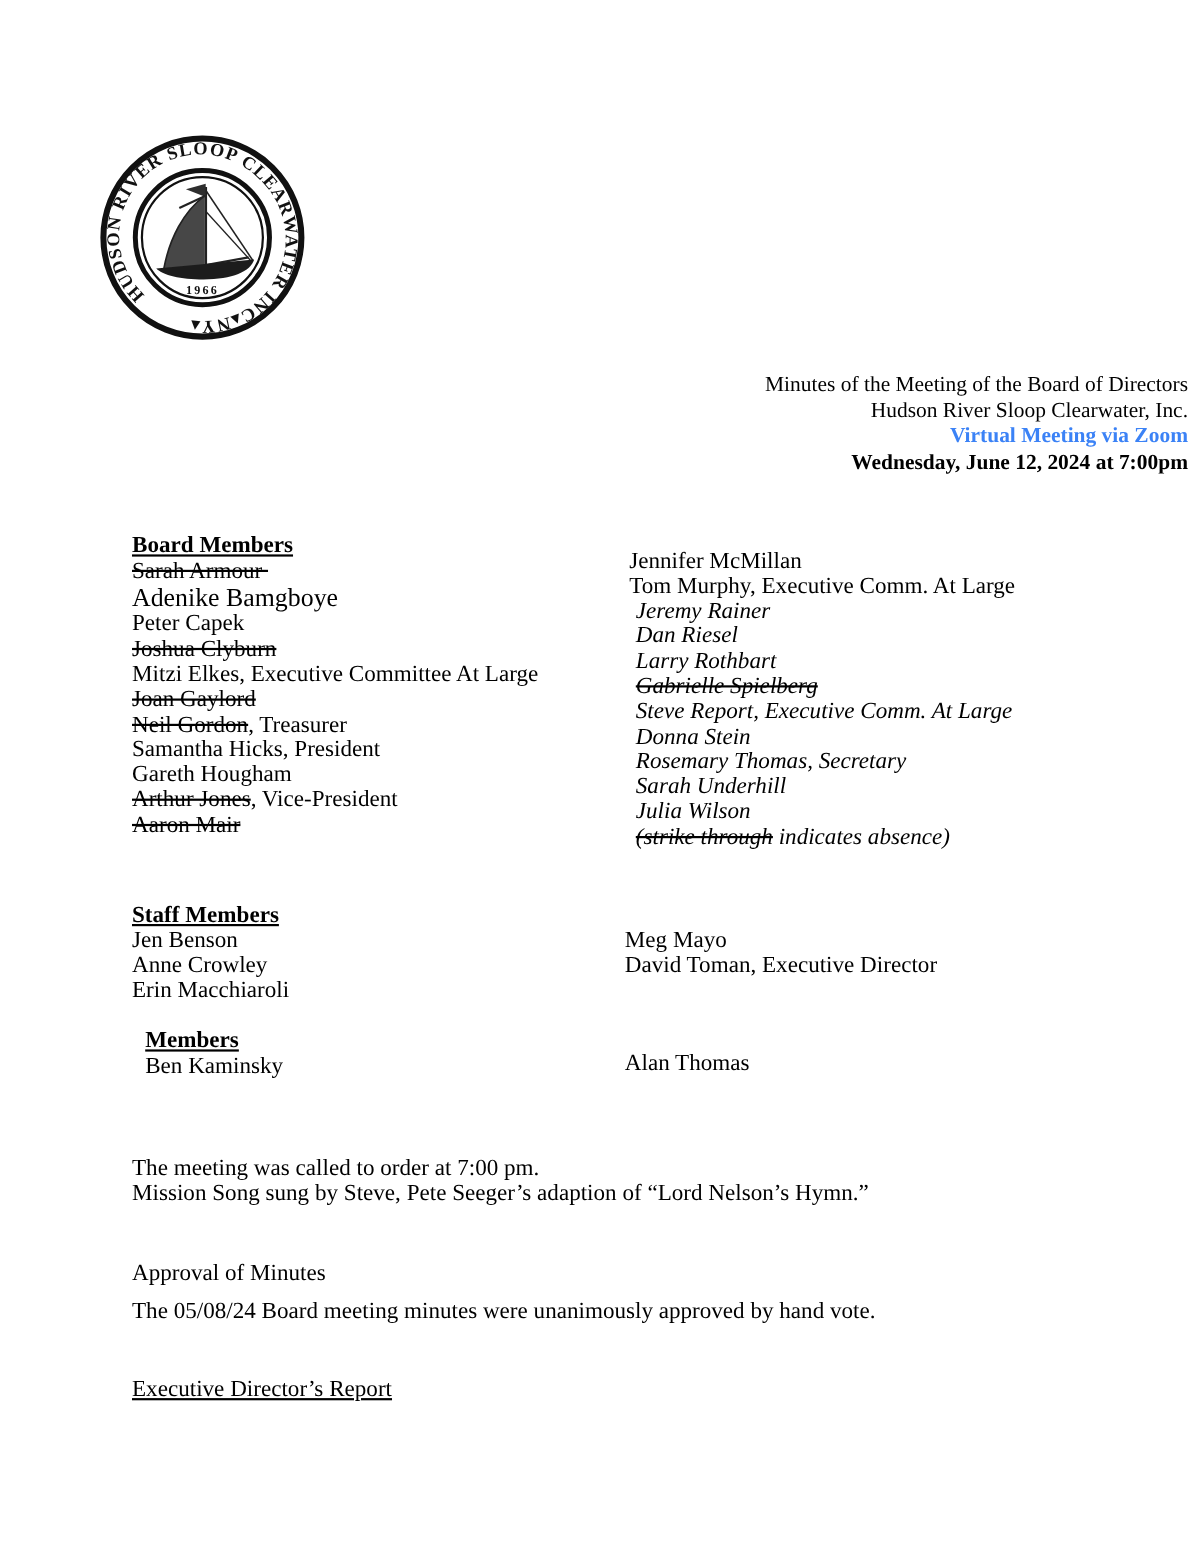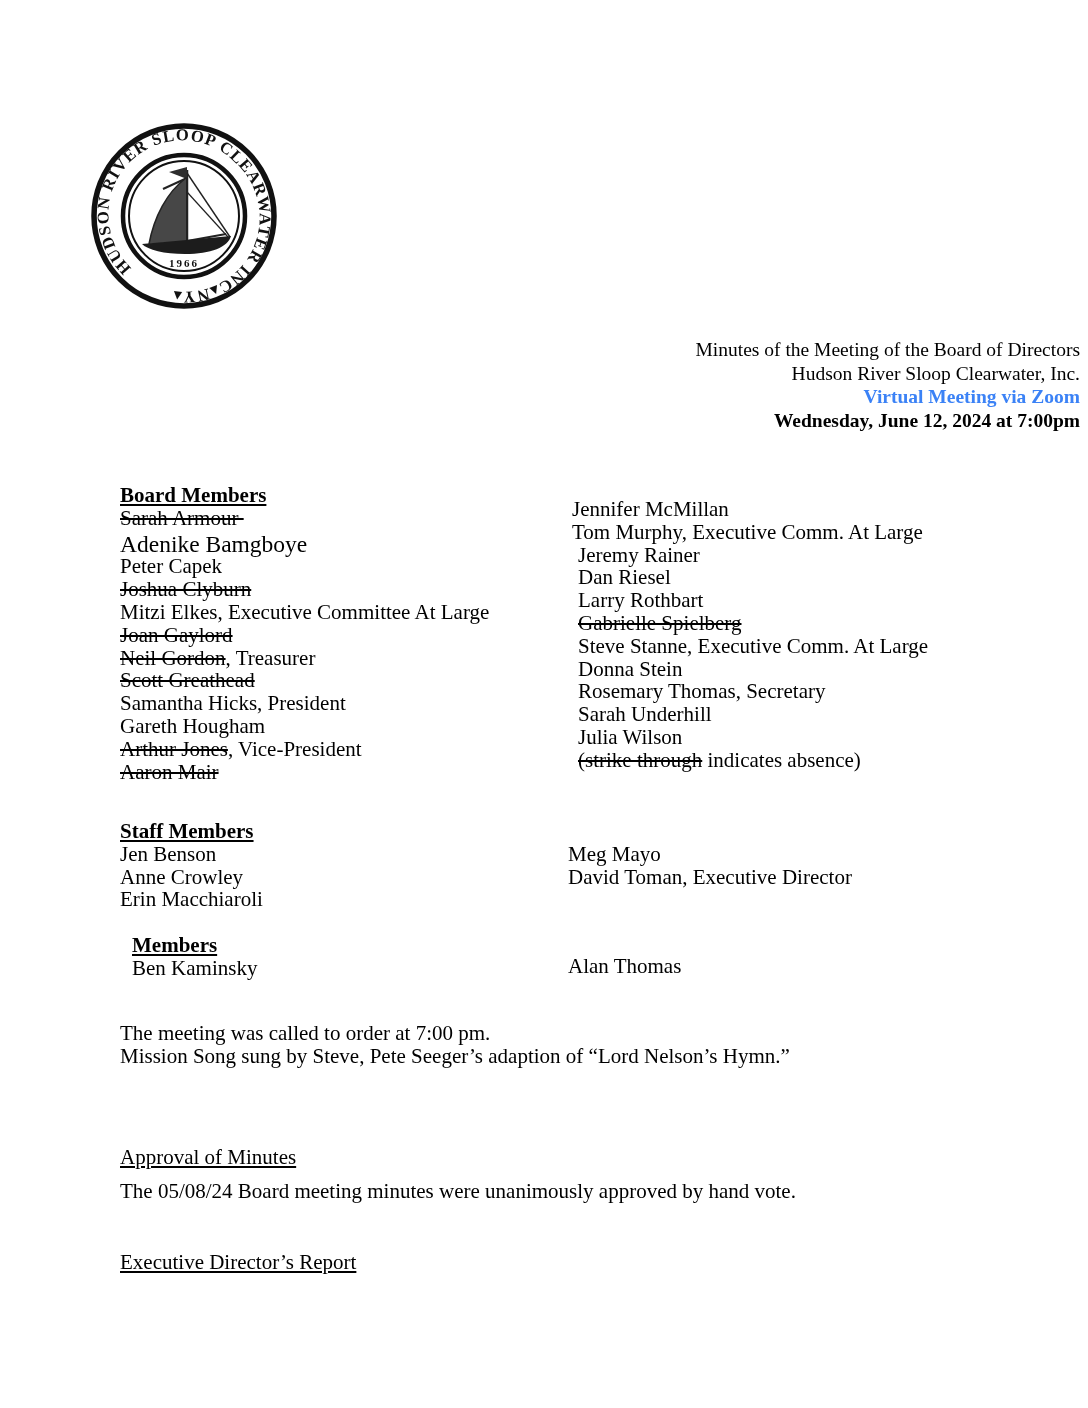--- a/index.html
+++ b/index.html
@@ -46,30 +46,30 @@
   #board-right { left: 572px; top: 498px; }
   #staff-left  { left: 120px; top: 820px; }
   #staff-right { left: 568px; top: 843px; }
   #members-left  { left: 132px; top: 934px; }
   #members-right { left: 568px; top: 955px; }
 
   .row { height: 22.8px; }
   .struck { text-decoration: line-through; text-decoration-thickness: 1.5px; }
   .large { font-size: 23.5px; }
   .large-row { margin-top: 3px; }
-  .indent { padding-left: 6px; }
+  .indent { padding-left: 6px; font-style: italic; }
 
   
   .para {
     font-size: 21px;
     line-height: 22.8px;
     white-space: nowrap;
   }
-  #para-opening { left: 120px; top: 1022px; }
-  #approval-heading { left: 120px; top: 1146px; text-decoration: underline; }
+  #para-opening { left: 120px; top: 1050px; }
+  #approval-heading { left: 120px; top: 1146px; }
   #approval-text { left: 120px; top: 1180px; }
   #ed-heading { left: 120px; top: 1251px; text-decoration: underline; }
 </style>
 </head>
 <body>
 
 <div class="abs" id="logo">
   <svg width="192" height="192" viewBox="0 0 192 192">
     <circle cx="96" cy="96" r="90" fill="none" stroke="#111" stroke-width="5.5"></circle>
     <circle cx="96" cy="96" r="61" fill="none" stroke="#111" stroke-width="4.5"></circle>
@@ -106,36 +106,35 @@
 <div class="abs list" id="board-left">
   <div class="list-heading">Board Members</div>
   <div>
       <div class="row"><span class="struck">Sarah Armour&nbsp;</span></div>
       <div class="row large-row"><span class="large">Adenike Bamgboye</span></div>
       <div class="row"><span>Peter Capek</span></div>
       <div class="row"><span class="struck">Joshua Clyburn</span></div>
       <div class="row"><span>Mitzi Elkes</span><span>, Executive Committee At Large</span></div>
       <div class="row"><span class="struck">Joan Gaylord</span></div>
       <div class="row"><span class="struck">Neil Gordon</span><span>, Treasurer</span></div>
-      <div class="row"><span class="struck">Scott Greathead</span></div>
       <div class="row"><span>Samantha Hicks</span><span>, President</span></div>
       <div class="row"><span>Gareth Hougham</span></div>
       <div class="row"><span class="struck">Arthur Jones</span><span>, Vice-President</span></div>
       <div class="row"><span class="struck">Aaron Mair</span></div>
     </div>
 </div>
 <div class="abs list" id="board-right">
   <div>
       <div class="row"><span>Jennifer McMillan</span></div>
       <div class="row"><span>Tom Murphy</span><span>, Executive Comm. At Large</span></div>
       <div class="row indent"><span>Jeremy Rainer</span></div>
       <div class="row indent"><span>Dan Riesel</span></div>
       <div class="row indent"><span>Larry Rothbart</span></div>
       <div class="row indent"><span class="struck">Gabrielle Spielberg</span></div>
-      <div class="row indent"><span>Steve Stanne</span><span>, Executive Comm. At Large</span></div>
+      <div class="row indent"><span>Steve Report</span><span>, Executive Comm. At Large</span></div>
       <div class="row indent"><span>Donna Stein</span></div>
       <div class="row indent"><span>Rosemary Thomas</span><span>, Secretary</span></div>
       <div class="row indent"><span>Sarah Underhill</span></div>
       <div class="row indent"><span>Julia Wilson</span></div>
       <div class="row indent"><span class="struck">(strike through</span><span> indicates absence)</span></div>
     </div>
 </div>
 
 <div class="abs list" id="staff-left">
   <div class="list-heading">Staff Members</div>

